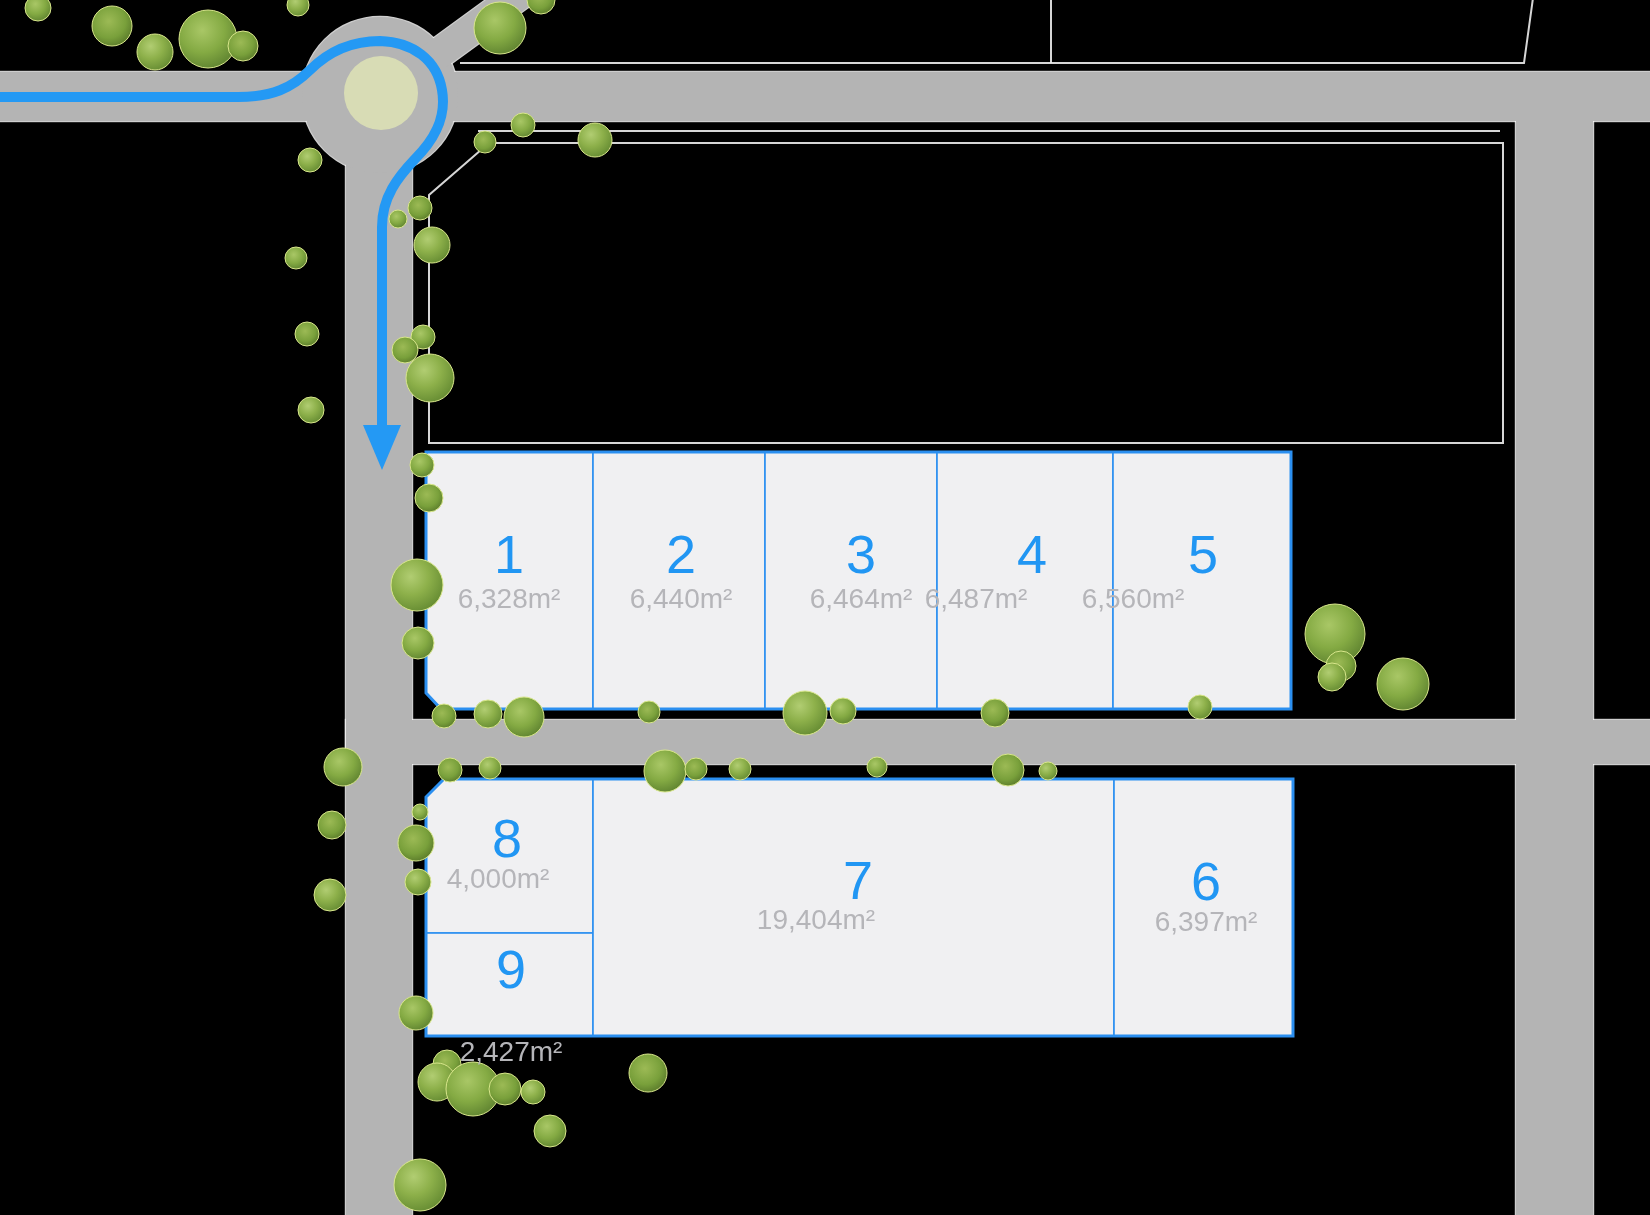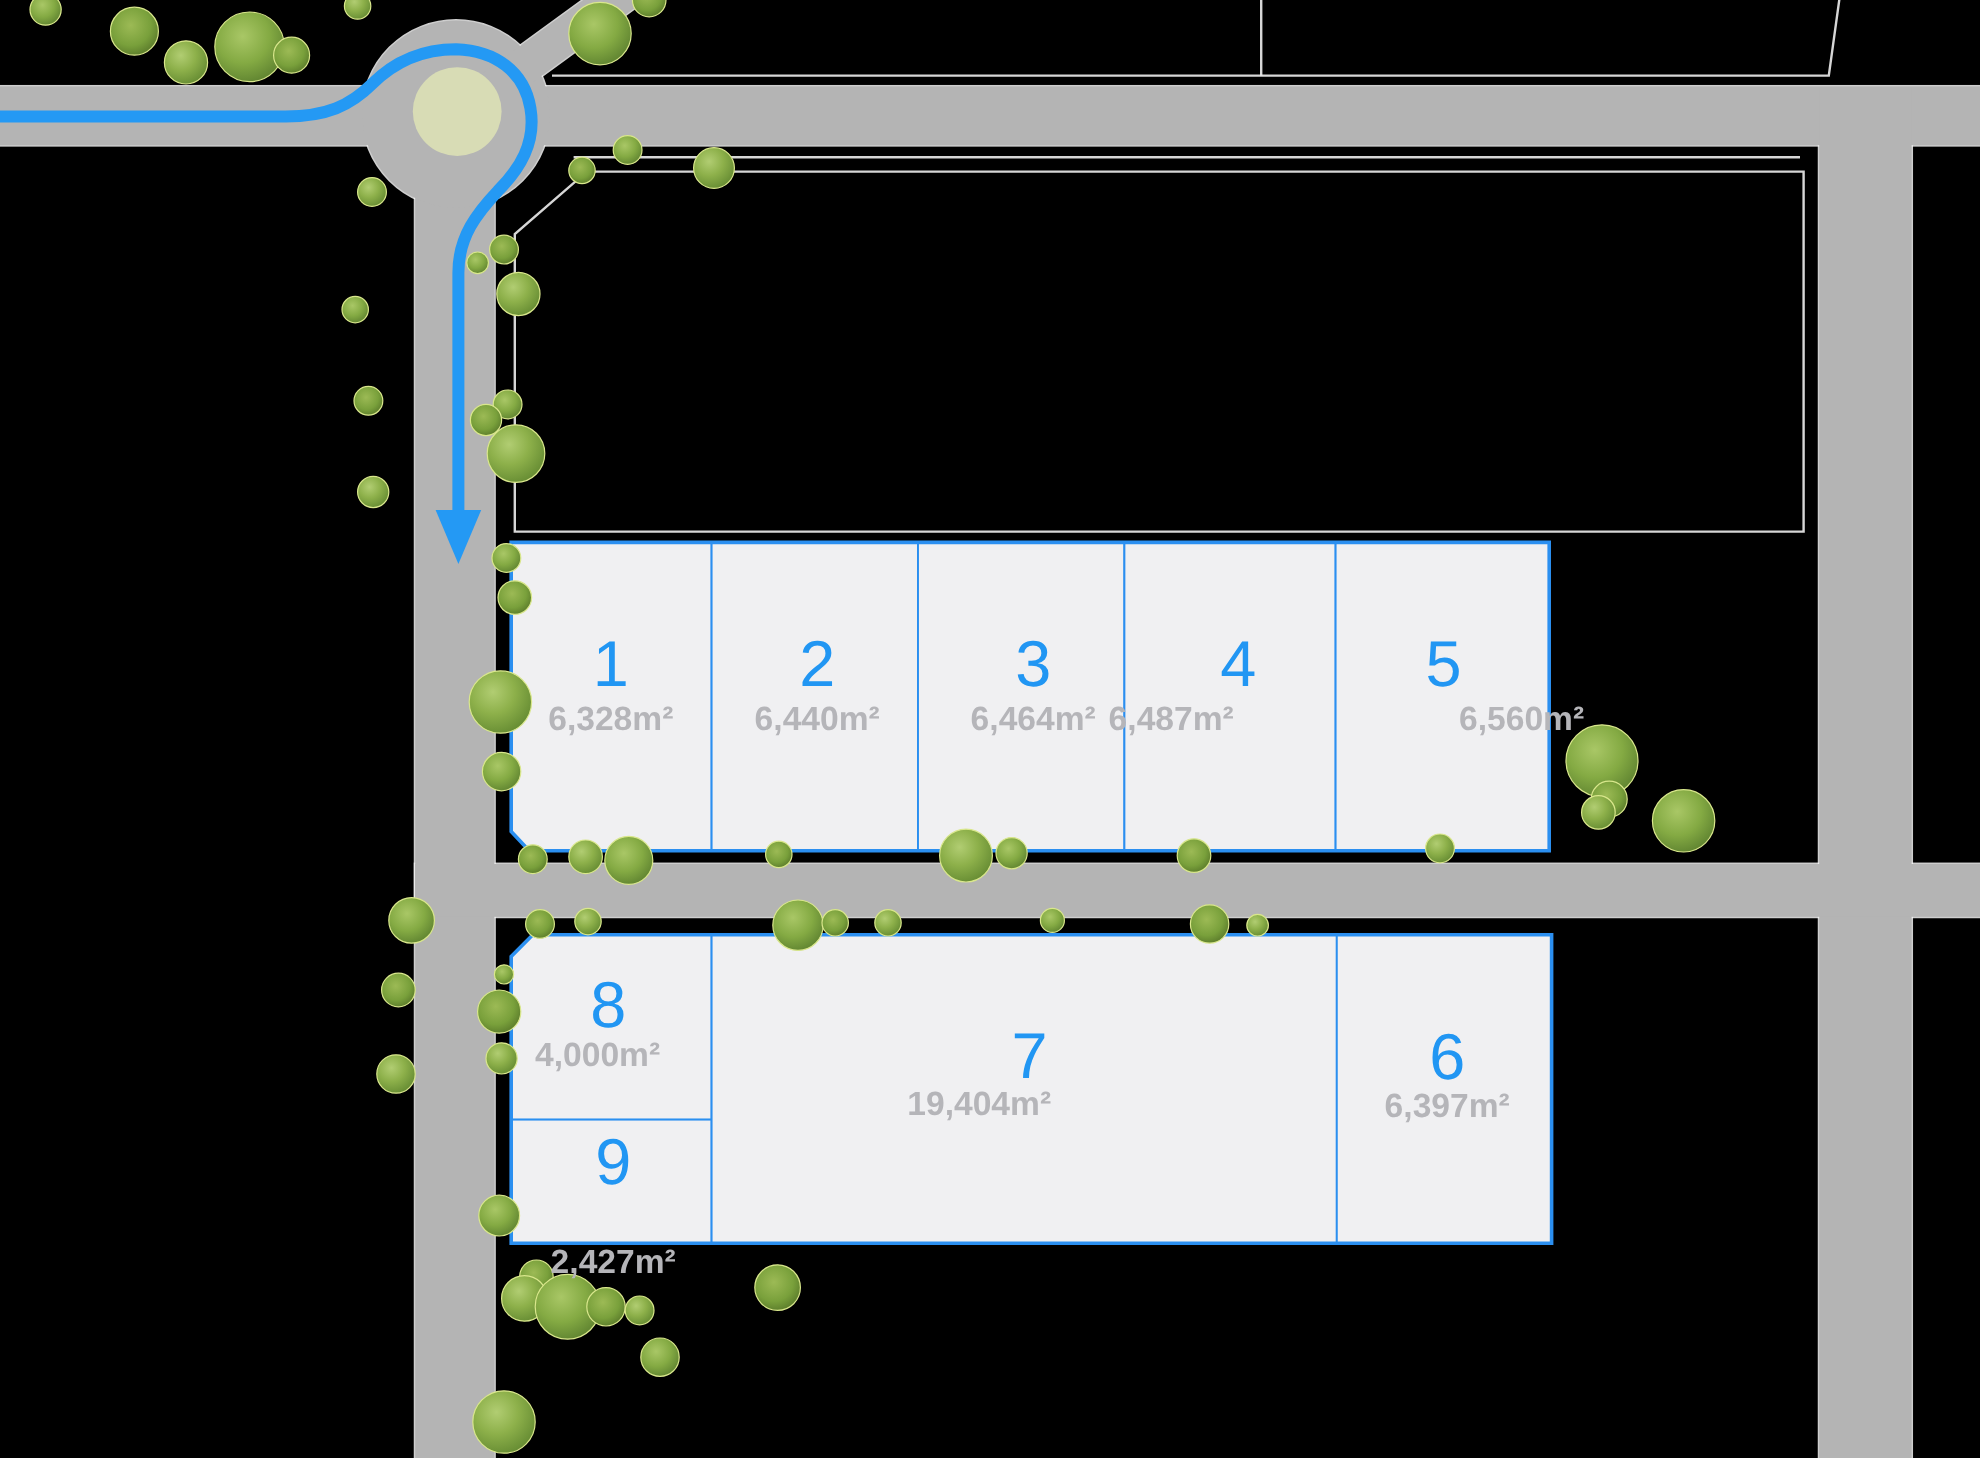--- a/index.html
+++ b/index.html
@@ -20,21 +20,20 @@
   .tree{stroke:#d9e78c;stroke-width:1;}
   .lot-num{
     position:absolute;transform:translate(-50%,-50%);
     font-size:54px;line-height:1;color:var(--lot_number,#2196f3);
     letter-spacing:0px;white-space:nowrap;
   }
   .lot-area{
     position:absolute;transform:translate(-50%,-50%);
     font-size:28px;line-height:1;color:var(--lot_area_text,#b5b5b9);
     white-space:nowrap;
-    font-weight:bold;
   }
 </style>
 </head>
 <body>
 
 <div class="stage">
   <svg width="1650" height="1215" viewBox="0 0 1650 1215">
     <defs>
       <radialGradient id="tree0" cx="40%" cy="35%" r="70%">
         <stop offset="0%" stop-color="#a9c766"></stop>
@@ -165,21 +164,21 @@
 
   <div class="lot-num" style="left:509px;top:554px">1</div>
   <div class="lot-area" style="left:509px;top:599px">6,328m²</div>
   <div class="lot-num" style="left:681px;top:554px">2</div>
   <div class="lot-area" style="left:681px;top:599px">6,440m²</div>
   <div class="lot-num" style="left:861px;top:554px">3</div>
   <div class="lot-area" style="left:861px;top:599px">6,464m²</div>
   <div class="lot-num" style="left:1032px;top:554px">4</div>
   <div class="lot-area" style="left:976px;top:599px">6,487m²</div>
   <div class="lot-num" style="left:1203px;top:554px">5</div>
-  <div class="lot-area" style="left:1268px;top:599px">6,560m²</div>
+  <div class="lot-area" style="left:1133px;top:599px">6,560m²</div>
   <div class="lot-num" style="left:1206px;top:881px">6</div>
   <div class="lot-area" style="left:1206px;top:922px">6,397m²</div>
   <div class="lot-num" style="left:858px;top:880px">7</div>
   <div class="lot-area" style="left:816px;top:920px">19,404m²</div>
   <div class="lot-num" style="left:507px;top:838px">8</div>
   <div class="lot-area" style="left:498px;top:879px">4,000m²</div>
   <div class="lot-num" style="left:511px;top:969px">9</div>
   <div class="lot-area" style="left:511px;top:1052px">2,427m²</div>
 </div>
 

